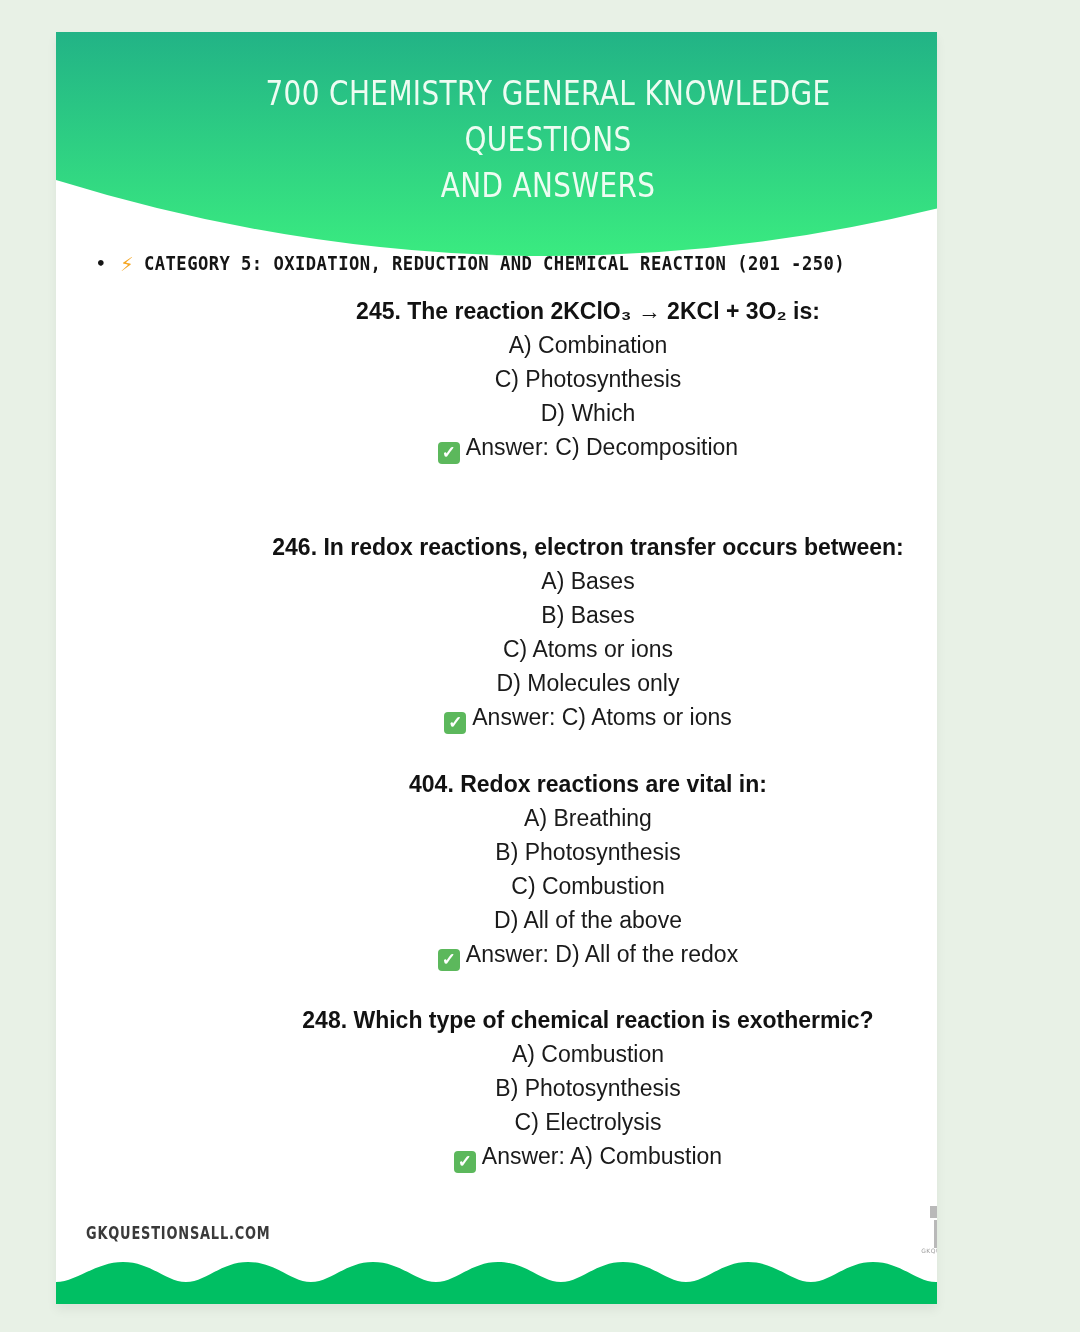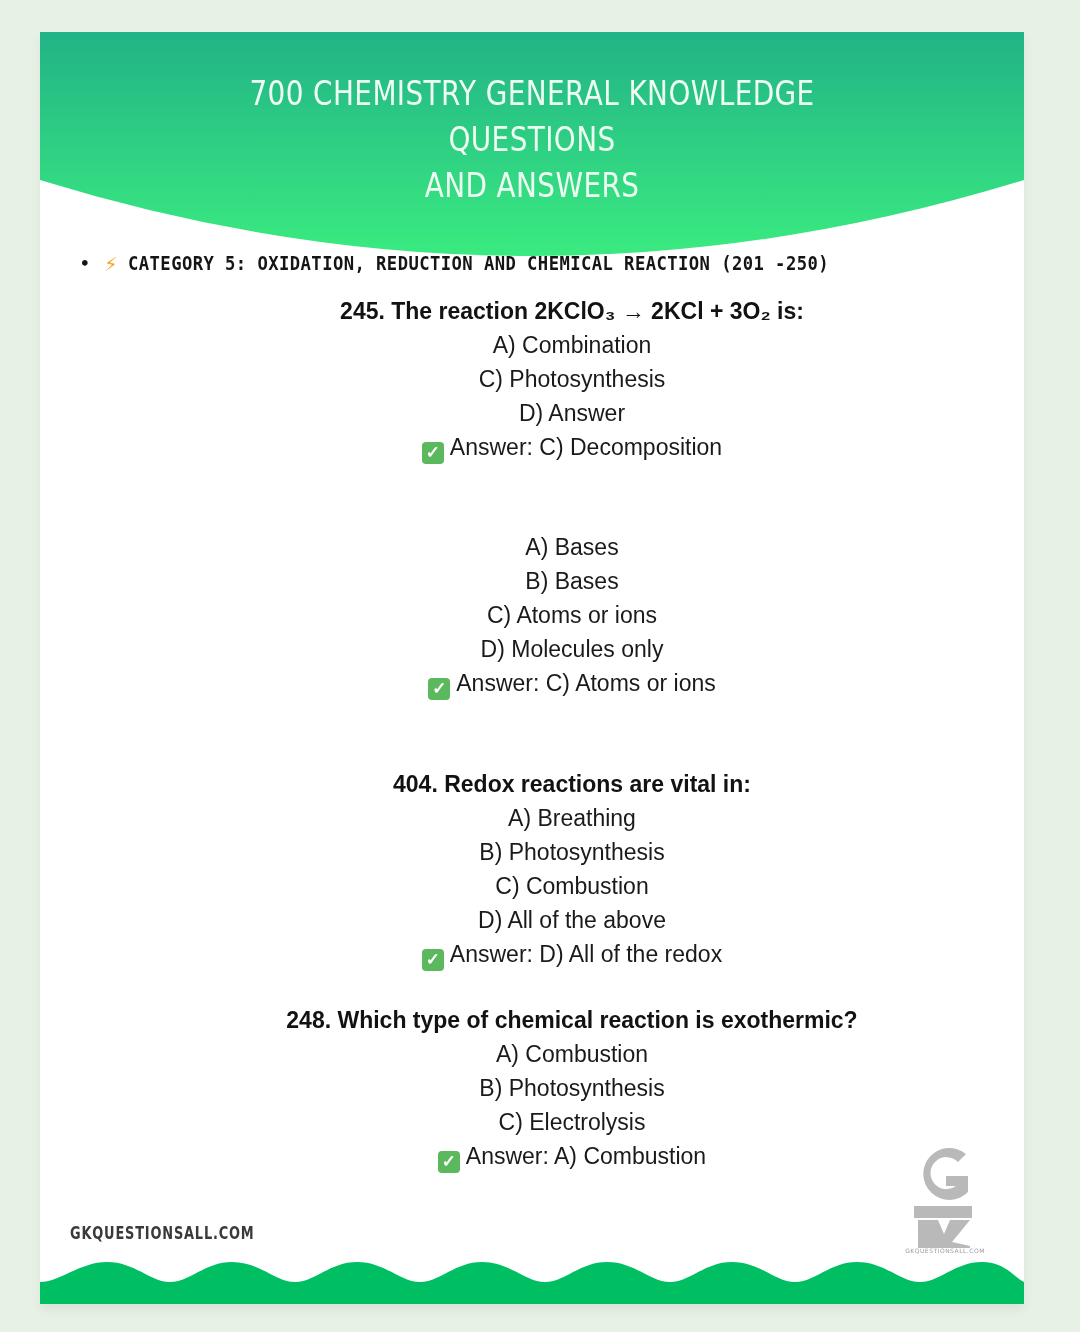--- a/index.html
+++ b/index.html
@@ -3,21 +3,21 @@
 <meta charset="utf-8">
 <style>
   html, body { margin:0; padding:0; }
   body {
     width:1080px; height:1332px;
     background:#e8f1e6;
     position:relative; overflow:hidden;
     font-family:"Liberation Sans", sans-serif;
   }
   .card {
-    position:absolute; left:40px; top:32px; width:984px; height:1272px;
+    position:absolute; left:56px; top:32px; width:881px; height:1272px;
     background:#ffffff; overflow:hidden;
     box-shadow:0 6px 10px rgba(0,0,0,0.06);
   }
   .header {
     position:absolute; left:0; top:0; width:984px; height:240px;
   }
   .header svg { position:absolute; left:0; top:0; }
   .title {
     position:absolute; left:0; top:38px; width:984px;
     text-align:center; color:#eefcf2;
@@ -83,25 +83,26 @@
   <div class="category">
     <span class="bullet">•</span>
     <span class="bolt">⚡</span>
     <span class="cat-text">CATEGORY 5: OXIDATION, REDUCTION AND CHEMICAL REACTION (201 -250)</span>
   </div>
 
   <div class="qblock" style="top:262px;">
     <div class="qline question">245. The reaction 2KClO₃ → 2KCl + 3O₂ is:</div>
     <div class="qline">A) Combination</div>
     <div class="qline">C) Photosynthesis</div>
-    <div class="qline">D) Answer</div>
+    <div class="qline">D) Which</div>
     <div class="qline"><span class="check">✓</span><span>Answer: C) Decomposition</span></div>
   </div>
 
   <div class="qblock" style="top:498px;">
+    <div class="qline question">246. In redox reactions, electron transfer occurs between:</div>
     <div class="qline">A) Bases</div>
     <div class="qline">B) Bases</div>
     <div class="qline">C) Atoms or ions</div>
     <div class="qline">D) Molecules only</div>
     <div class="qline"><span class="check">✓</span><span>Answer: C) Atoms or ions</span></div>
   </div>
 
   <div class="qblock" style="top:735px;">
     <div class="qline question">404. Redox reactions are vital in:</div>
     <div class="qline">A) Breathing</div>

